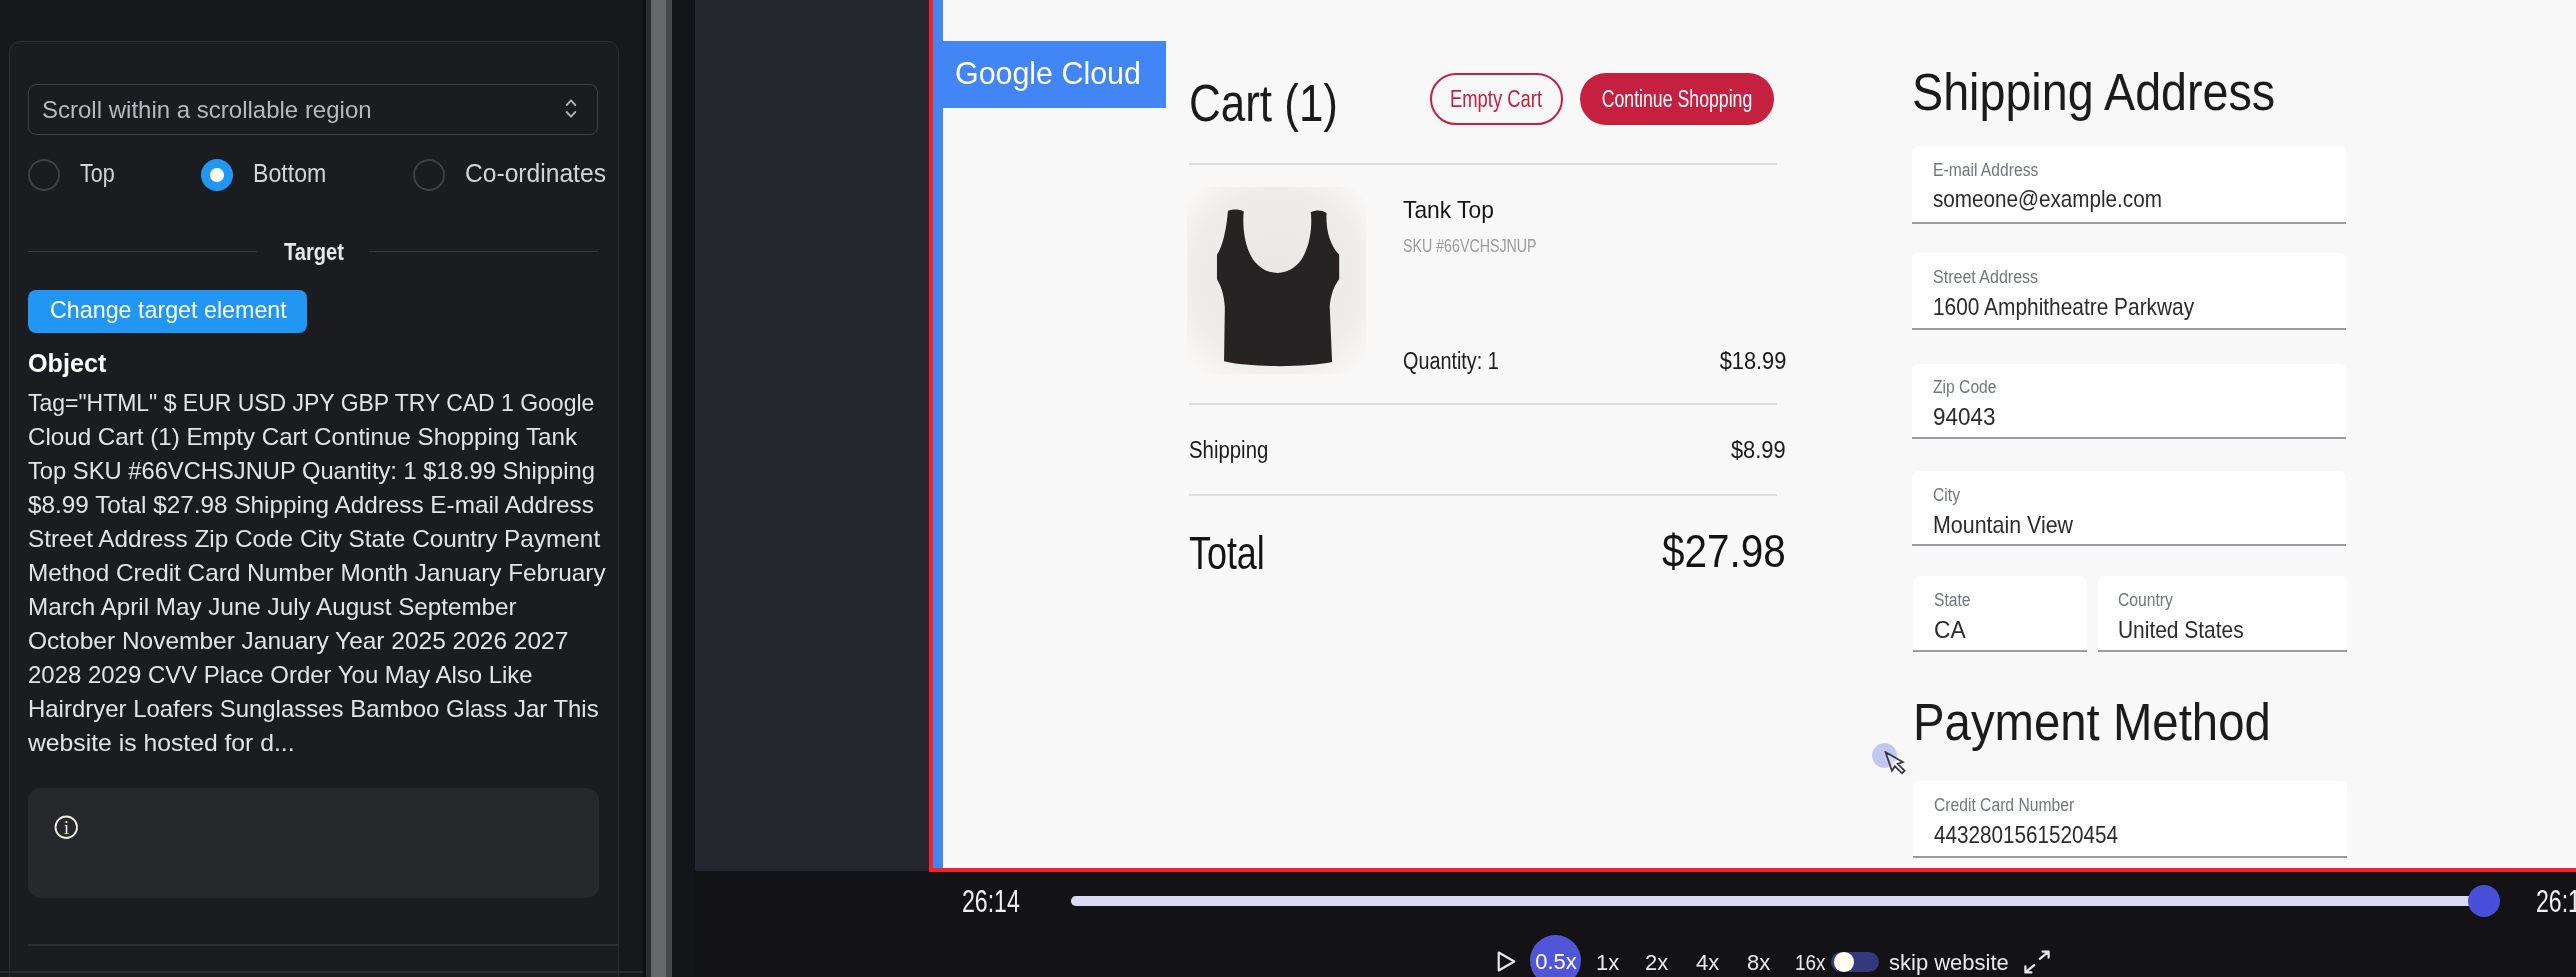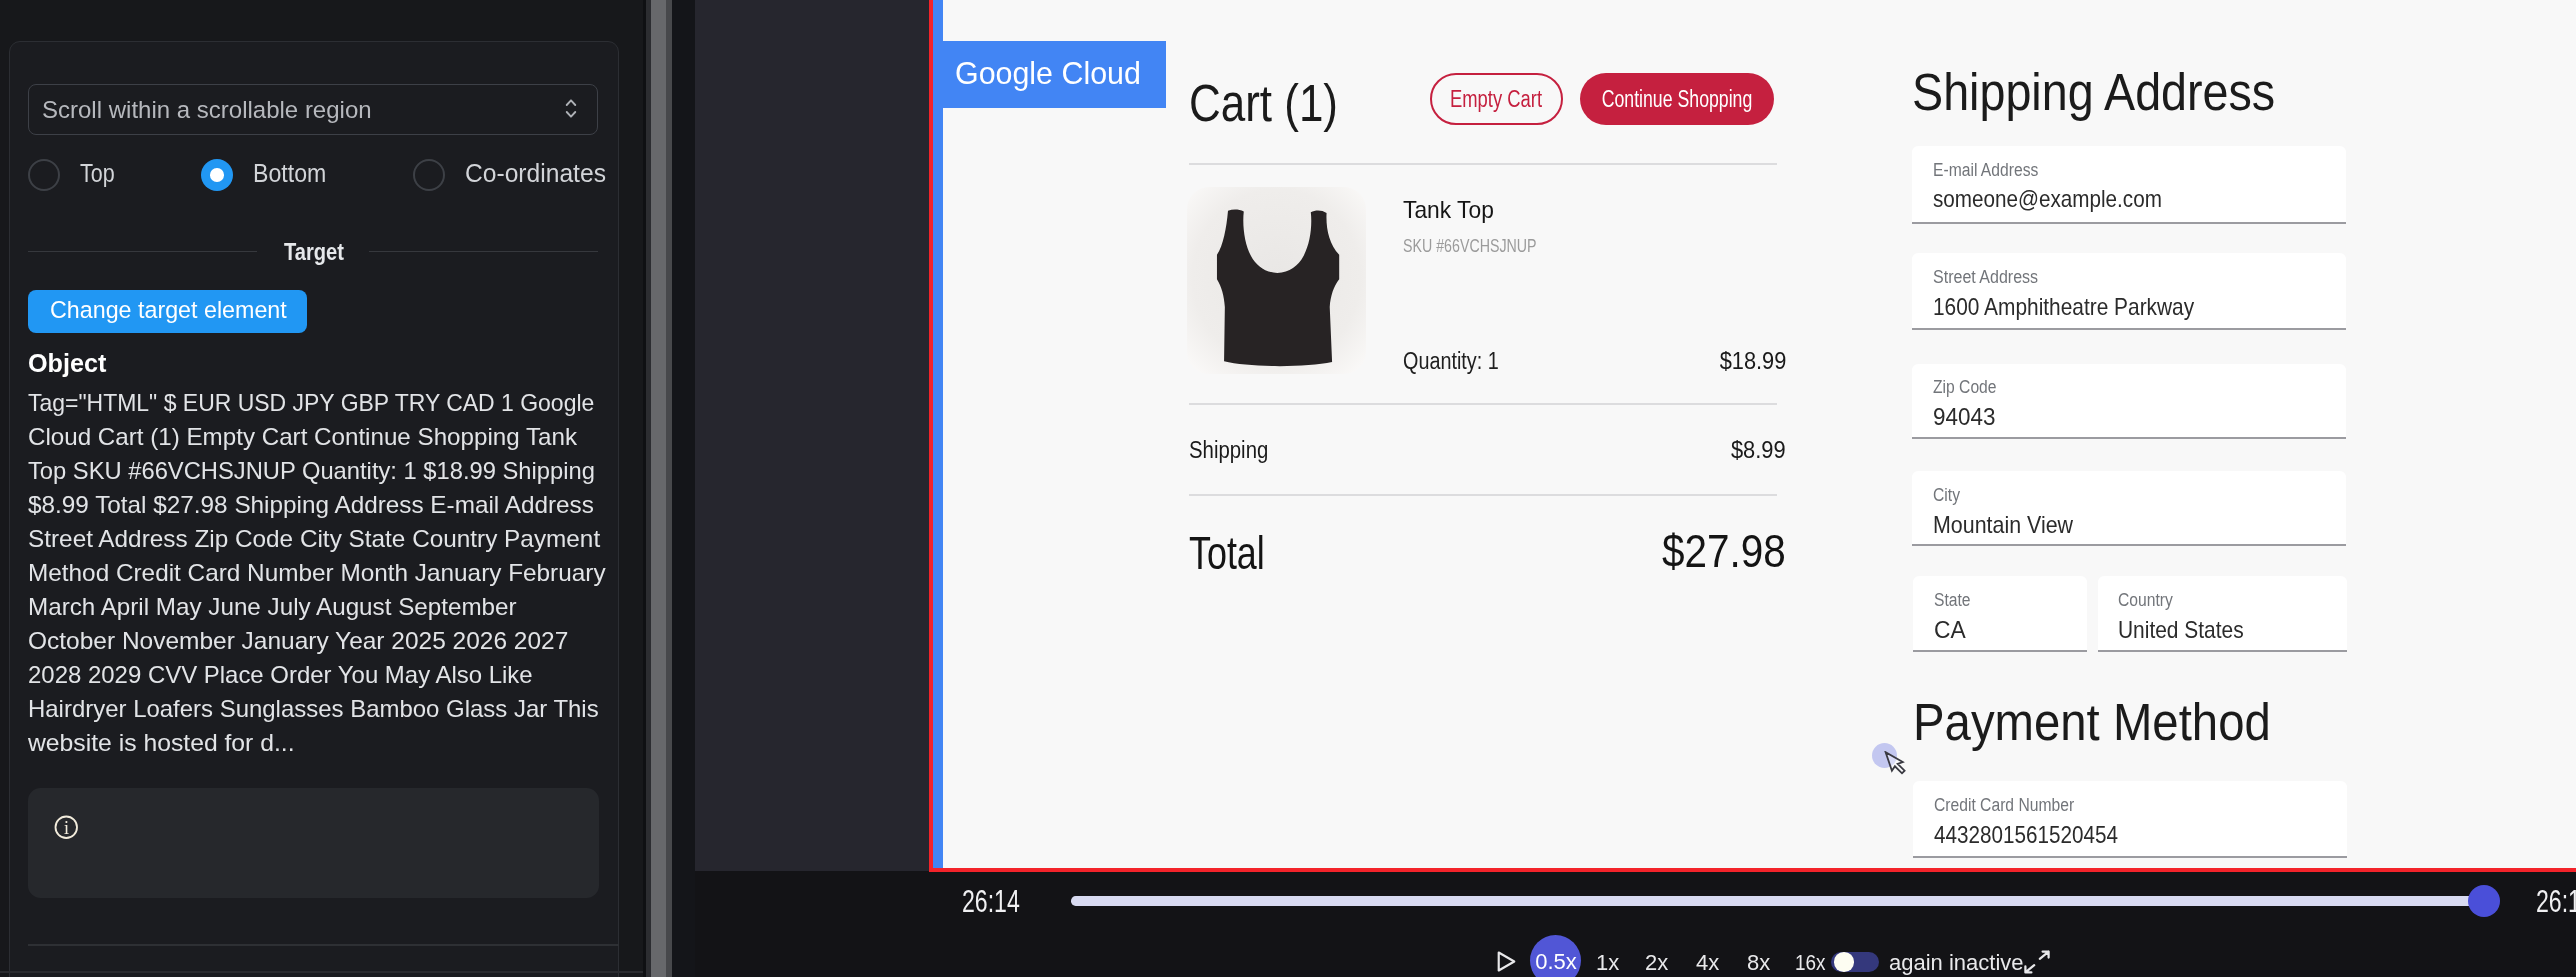--- a/index.html
+++ b/index.html
@@ -123,18 +123,18 @@
     </svg>
 <div class="abs" style="left:1530px;top:935px;width:51px;height:51px;background:#5156d6;border-radius:50%;"></div>
 <div class="abs" style="top:951px;font-size:22px;color:#ffffff;line-height:1;white-space:nowrap;left:1556px;transform:translateX(-50%);text-align:center;">0.5x</div>
 <div class="abs" style="top:952px;font-size:22px;color:#e9e9eb;line-height:1;white-space:nowrap;left:1596px;">1x</div>
 <div class="abs" style="top:952px;font-size:22px;color:#e9e9eb;line-height:1;white-space:nowrap;left:1645px;">2x</div>
 <div class="abs" style="top:952px;font-size:22px;color:#e9e9eb;line-height:1;white-space:nowrap;left:1696px;text-align:center;">4x</div>
 <div class="abs" style="top:952px;font-size:22px;color:#e9e9eb;line-height:1;white-space:nowrap;left:1747px;">8x</div>
 <div class="abs" style="top:952px;font-size:22px;color:#e9e9eb;line-height:1;white-space:nowrap;left:1795px;transform:scaleX(0.86);transform-origin:left top;">16x</div>
 <div class="abs" style="left:1831px;top:952px;width:48px;height:20px;background:#34387c;border-radius:10.3px;"></div>
 <div class="abs" style="left:1834px;top:952px;width:19.6px;height:19.6px;background:#fdfdf2;border-radius:50%;"></div>
-<div class="abs" style="top:952px;font-size:22px;color:#e9e9eb;line-height:1;white-space:nowrap;left:1889px;">again inactive</div>
+<div class="abs" style="top:952px;font-size:22px;color:#e9e9eb;line-height:1;white-space:nowrap;left:1889px;">skip website</div>
 <svg class="abs" style="left:2023px;top:950px;" width="28" height="24" viewBox="0 0 35 30">
 <path d="M21 11 L32 2 M32 2 L32 9.5 M32 2 L24.5 2" stroke="#e8e8ea" stroke-width="2.8" fill="none" stroke-linecap="round" stroke-linejoin="round"></path>
 <path d="M14 19 L3 28 M3 28 L3 20.5 M3 28 L10.5 28" stroke="#e8e8ea" stroke-width="2.8" fill="none" stroke-linecap="round" stroke-linejoin="round"></path>
     </svg>
 </div>
 
 </body></html>

